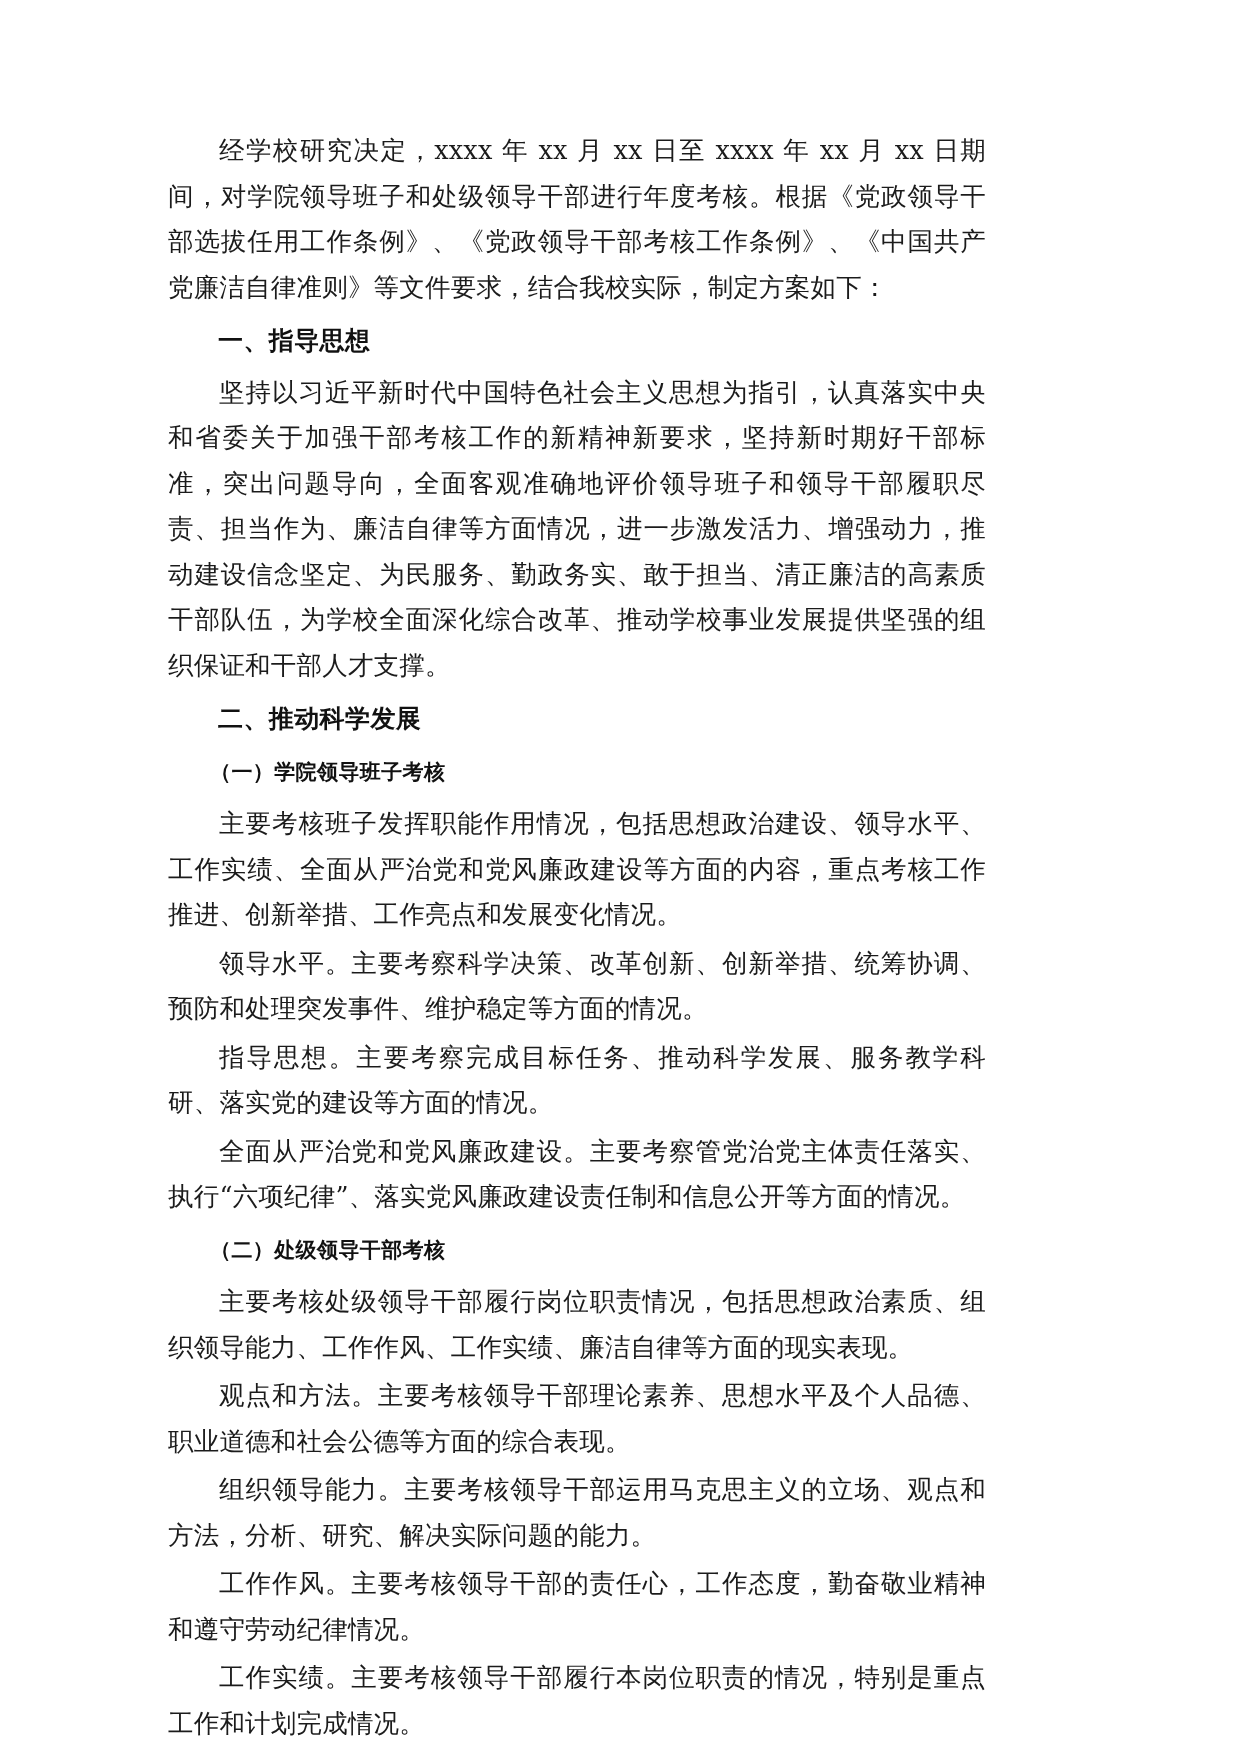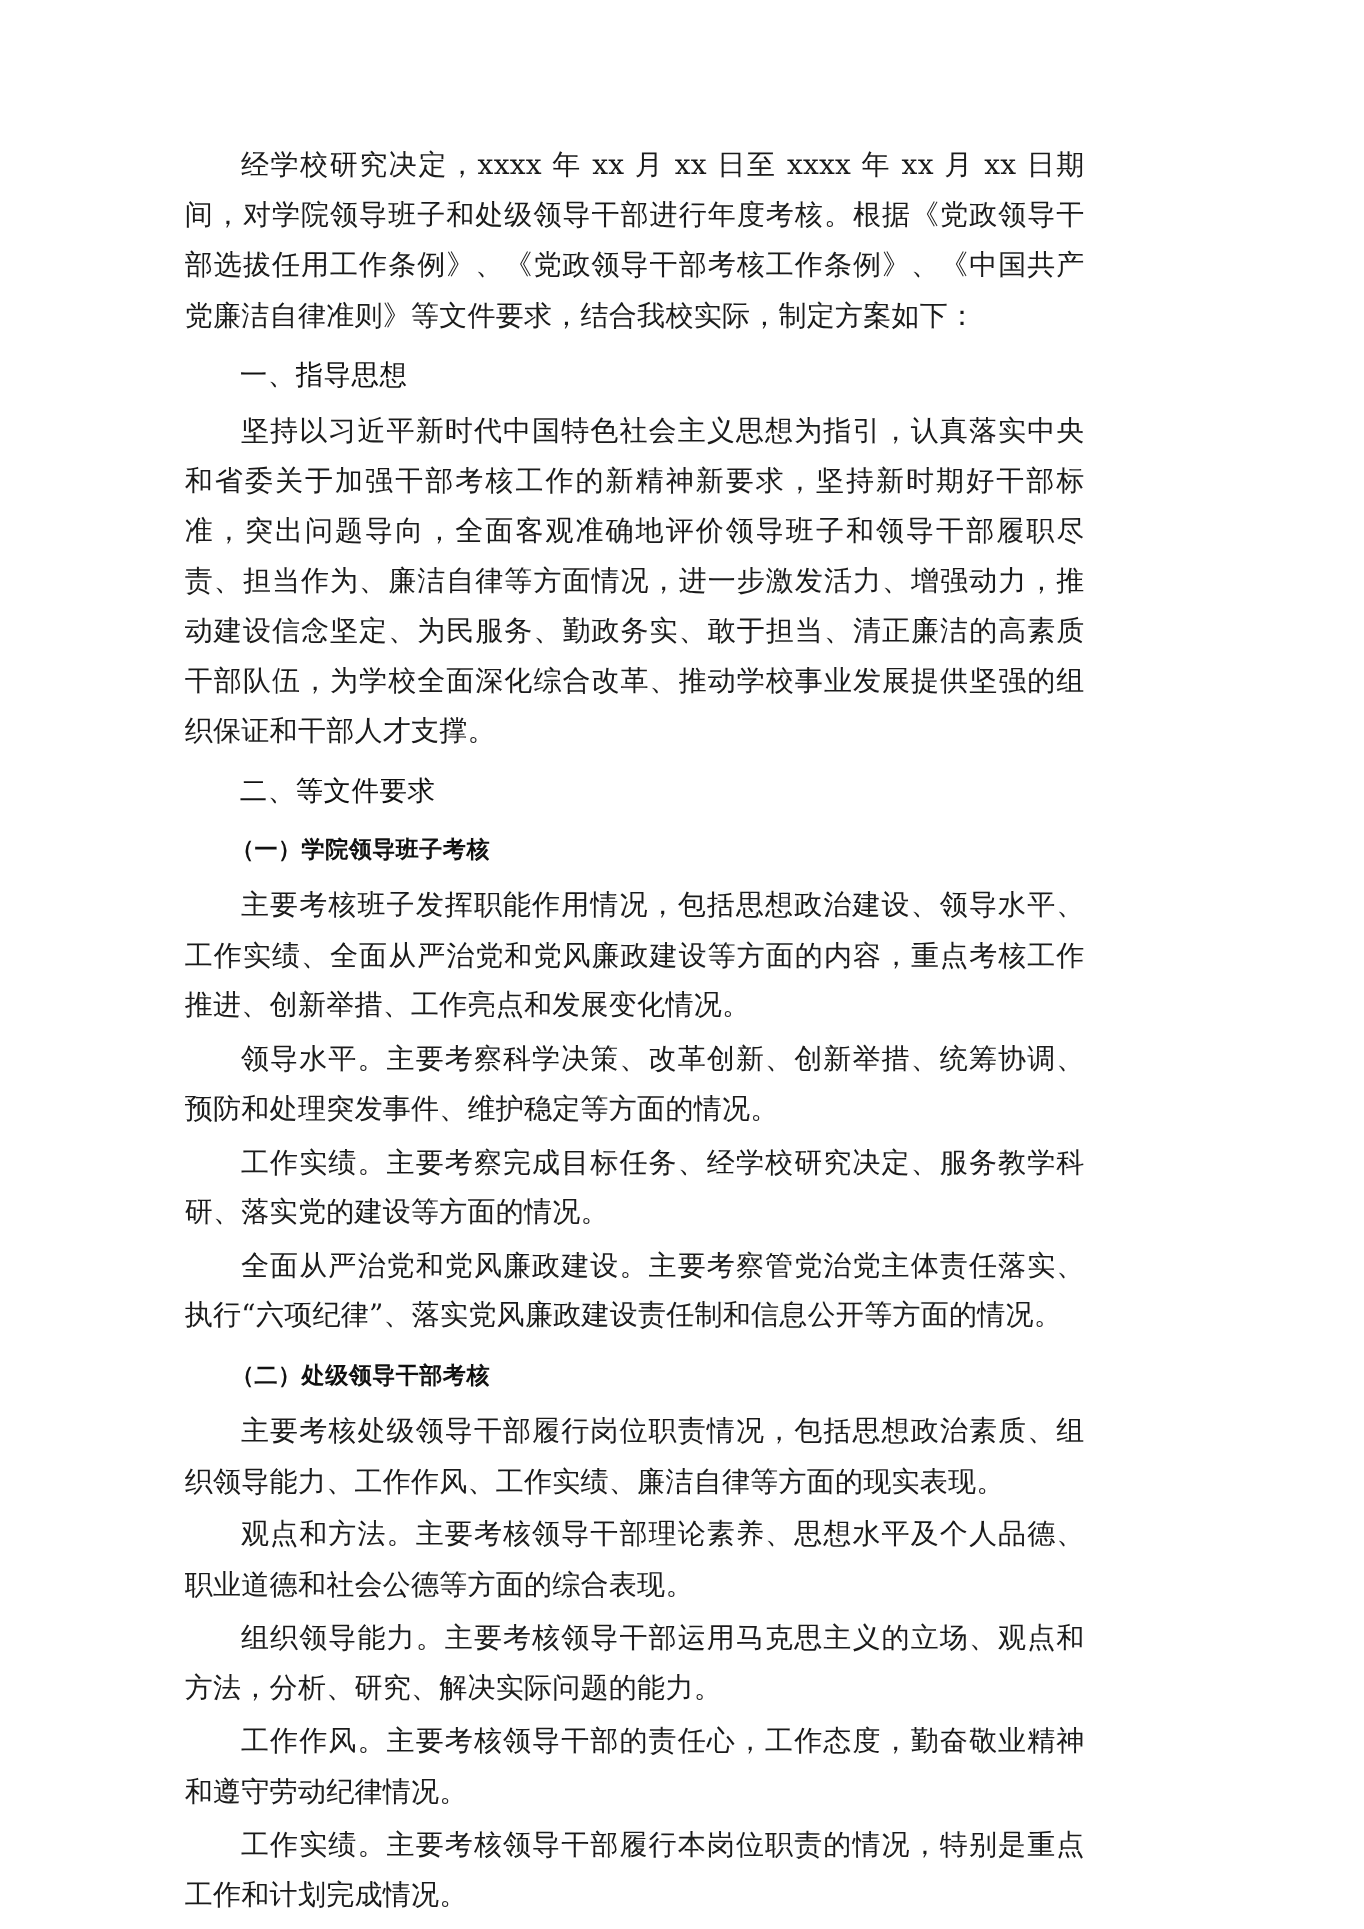--- a/index.html
+++ b/index.html
@@ -44,21 +44,21 @@
 
   .para.first {
     margin-bottom: 4px;
   }
 
   
   .h1 {
     font-family: "DejaVu Sans", "Liberation Sans", sans-serif;
     font-size: 25px;
     line-height: 45.5px;
-    font-weight: normal;
+    font-weight: bold;
     text-indent: 2em;
     margin: 8px 0 6px 0;
     letter-spacing: 0.4px;
     color: #111111;
   }
 
   
   .h2 {
     font-family: "DejaVu Sans", "Liberation Sans", sans-serif;
     font-size: 21px;
@@ -75,30 +75,30 @@
 
 <div class="page">
   <div class="content">
 
     <p class="para first">经学校研究决定，xxxx 年 xx 月 xx 日至 xxxx 年 xx 月 xx 日期间，对学院领导班子和处级领导干部进行年度考核。根据《党政领导干部选拔任用工作条例》、《党政领导干部考核工作条例》、《中国共产党廉洁自律准则》等文件要求，结合我校实际，制定方案如下：</p>
 
     <h2 class="h1">一、指导思想</h2>
 
     <p class="para">坚持以习近平新时代中国特色社会主义思想为指引，认真落实中央和省委关于加强干部考核工作的新精神新要求，坚持新时期好干部标准，突出问题导向，全面客观准确地评价领导班子和领导干部履职尽责、担当作为、廉洁自律等方面情况，进一步激发活力、增强动力，推动建设信念坚定、为民服务、勤政务实、敢于担当、清正廉洁的高素质干部队伍，为学校全面深化综合改革、推动学校事业发展提供坚强的组织保证和干部人才支撑。</p>
 
-    <h2 class="h1">二、等文件要求</h2>
+    <h2 class="h1">二、推动科学发展</h2>
 
     <h3 class="h2">（一）学院领导班子考核</h3>
 
     <p class="para">主要考核班子发挥职能作用情况，包括思想政治建设、领导水平、工作实绩、全面从严治党和党风廉政建设等方面的内容，重点考核工作推进、创新举措、工作亮点和发展变化情况。</p>
 
 
     <p class="para">领导水平。主要考察科学决策、改革创新、创新举措、统筹协调、预防和处理突发事件、维护稳定等方面的情况。</p>
 
-    <p class="para">工作实绩。主要考察完成目标任务、经学校研究决定、服务教学科研、落实党的建设等方面的情况。</p>
+    <p class="para">指导思想。主要考察完成目标任务、推动科学发展、服务教学科研、落实党的建设等方面的情况。</p>
 
     <p class="para">全面从严治党和党风廉政建设。主要考察管党治党主体责任落实、执行“六项纪律”、落实党风廉政建设责任制和信息公开等方面的情况。</p>
 
     <h3 class="h2">（二）处级领导干部考核</h3>
 
     <p class="para">主要考核处级领导干部履行岗位职责情况，包括思想政治素质、组织领导能力、工作作风、工作实绩、廉洁自律等方面的现实表现。</p>
 
     <p class="para">观点和方法。主要考核领导干部理论素养、思想水平及个人品德、职业道德和社会公德等方面的综合表现。</p>
 
     <p class="para">组织领导能力。主要考核领导干部运用马克思主义的立场、观点和方法，分析、研究、解决实际问题的能力。</p>

